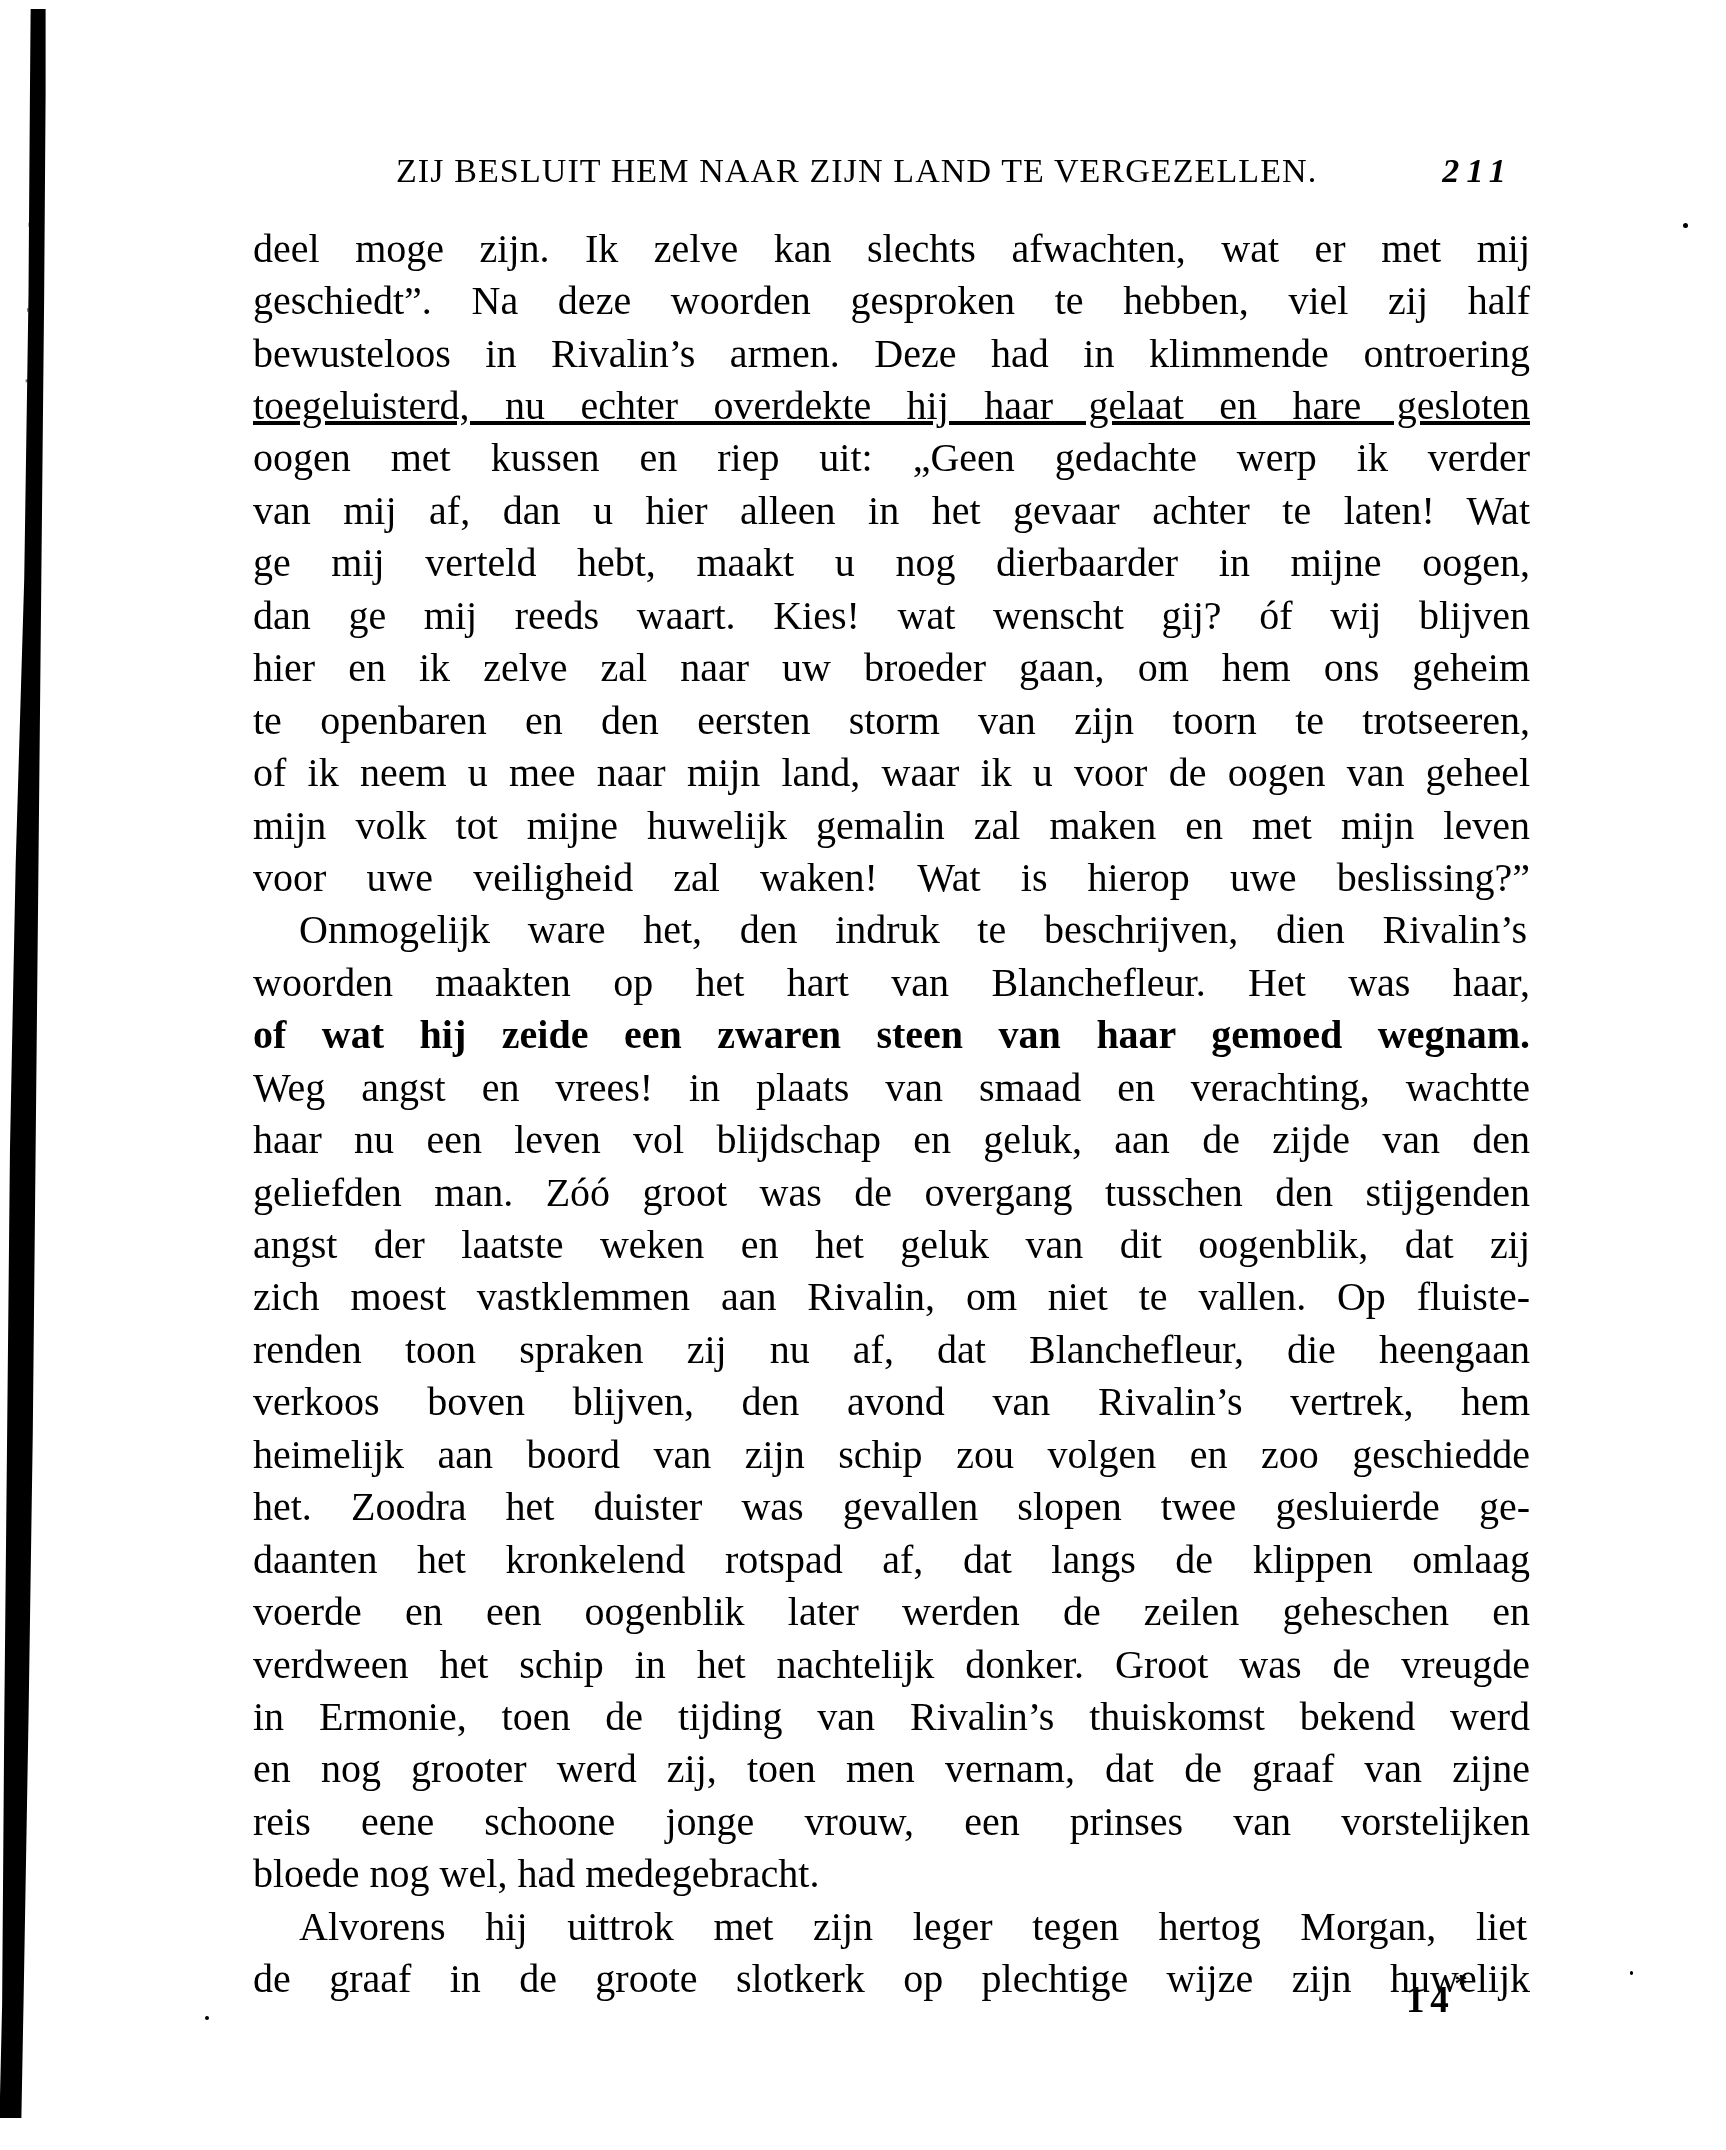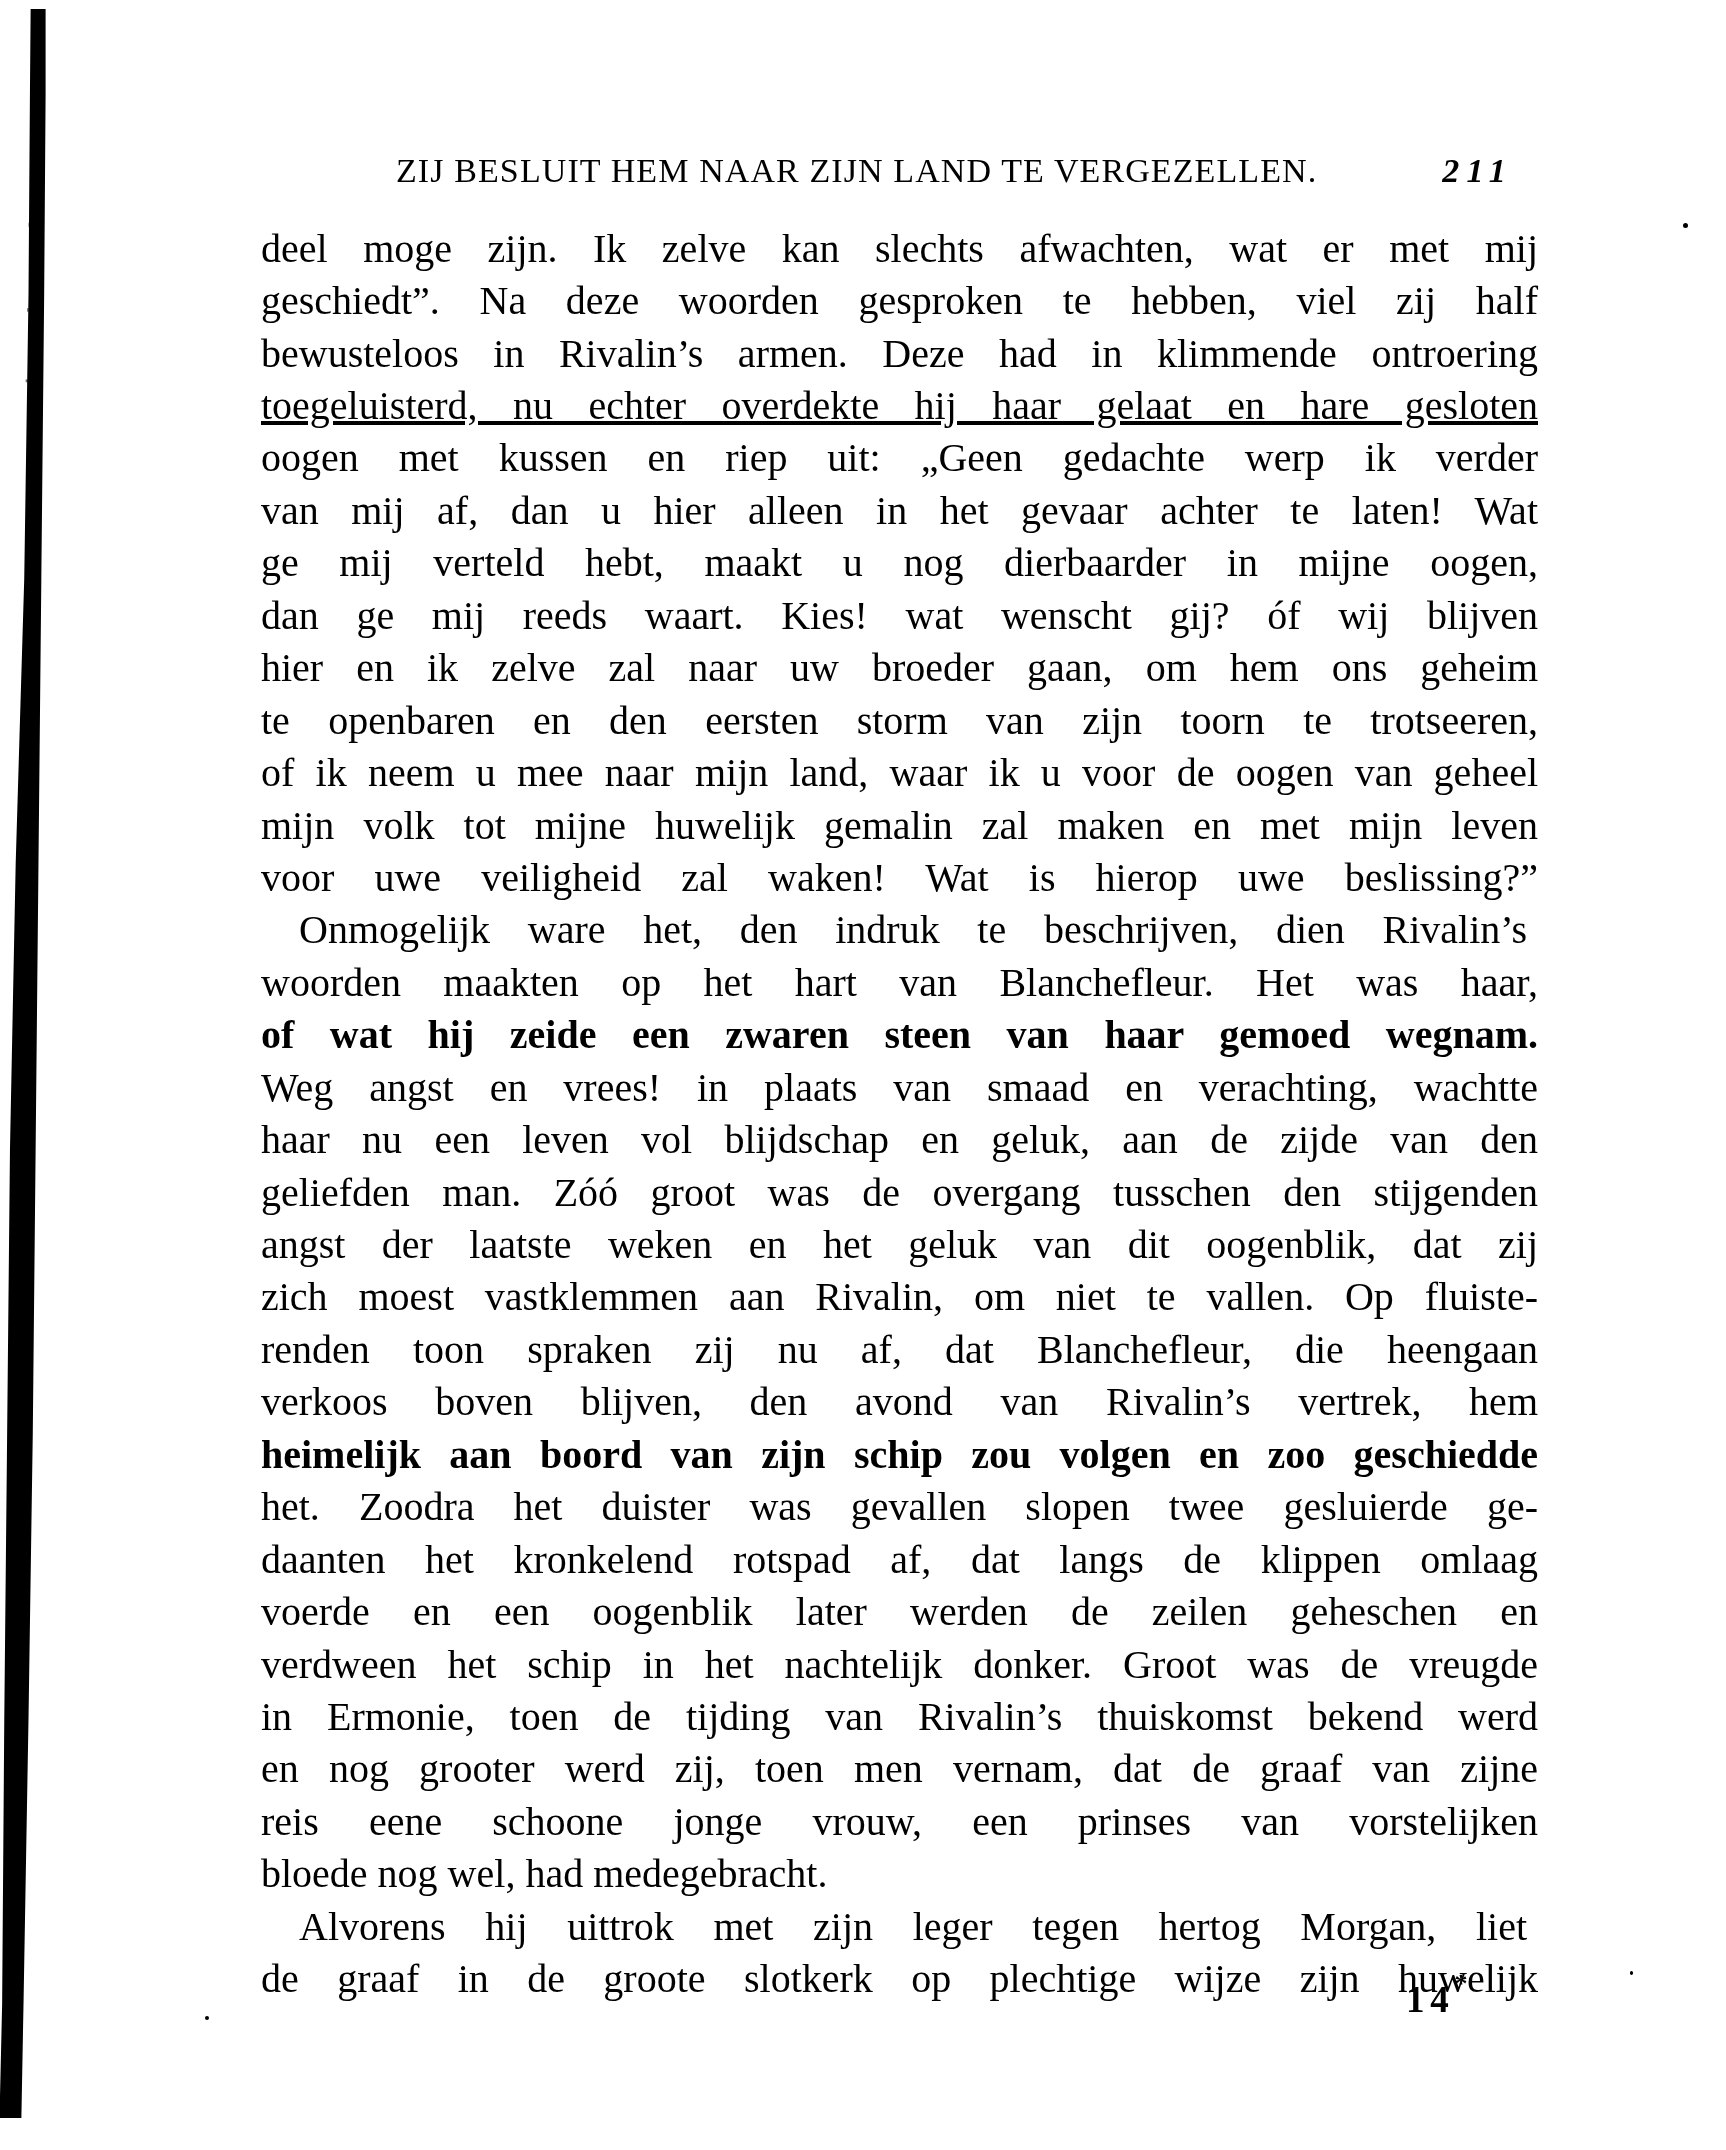--- a/index.html
+++ b/index.html
@@ -55,21 +55,21 @@
     font-style: italic;
   }
   .body-text {
     position: absolute;
     left: 249px;
     top: 0;
     width: 1277px;
   }
   .line {
     position: absolute;
-    left: 12px;
+    left: 4px;
     width: 1277px;
     height: 52px;
     font-size: 40px;
     line-height: 52px;
     text-align: justify;
     text-align-last: justify;
     white-space: nowrap;
   }
   .line.indent {
     left: 50px;
@@ -146,21 +146,21 @@
     <div class="line indent" style="top: 904px; word-spacing: 0px;">Onmogelijk ware het, den indruk te beschrijven, dien Rivalin’s</div>
     <div class="line" style="top: 957px; word-spacing: 0px;">woorden maakten op het hart van Blanchefleur. Het was haar,</div>
     <div class="line" style="top: 1009px; word-spacing: 0px; font-weight: bold;">of wat hij zeide een zwaren steen van haar gemoed wegnam.</div>
     <div class="line" style="top: 1062px; word-spacing: 0px;">Weg angst en vrees! in plaats van smaad en verachting, wachtte</div>
     <div class="line" style="top: 1114px; word-spacing: 0px;">haar nu een leven vol blijdschap en geluk, aan de zijde van den</div>
     <div class="line" style="top: 1167px; word-spacing: 0px;">geliefden man. Zóó groot was de overgang tusschen den stijgenden</div>
     <div class="line" style="top: 1219px; word-spacing: 0px;">angst der laatste weken en het geluk van dit oogenblik, dat zij</div>
     <div class="line" style="top: 1271px; word-spacing: 0px;">zich moest vastklemmen aan Rivalin, om niet te vallen. Op fluiste-</div>
     <div class="line" style="top: 1324px; word-spacing: 0px;">renden toon spraken zij nu af, dat Blanchefleur, die heengaan</div>
     <div class="line" style="top: 1376px; word-spacing: 0px;">verkoos boven blijven, den avond van Rivalin’s vertrek, hem</div>
-    <div class="line" style="top: 1429px; word-spacing: 0px; font-weight: bold;">heimelijk aan boord van zijn schip zou volgen en zoo geschiedde</div>
+    <div class="line" style="top: 1429px; word-spacing: 0px;">heimelijk aan boord van zijn schip zou volgen en zoo geschiedde</div>
     <div class="line" style="top: 1481px; word-spacing: 0px;">het. Zoodra het duister was gevallen slopen twee gesluierde ge-</div>
     <div class="line" style="top: 1534px; word-spacing: 0px;">daanten het kronkelend rotspad af, dat langs de klippen omlaag</div>
     <div class="line" style="top: 1586px; word-spacing: 0px;">voerde en een oogenblik later werden de zeilen geheschen en</div>
     <div class="line" style="top: 1639px; word-spacing: 0px;">verdween het schip in het nachtelijk donker. Groot was de vreugde</div>
     <div class="line" style="top: 1691px; word-spacing: 0px;">in Ermonie, toen de tijding van Rivalin’s thuiskomst bekend werd</div>
     <div class="line" style="top: 1743px; word-spacing: 0px;">en nog grooter werd zij, toen men vernam, dat de graaf van zijne</div>
     <div class="line" style="top: 1796px; word-spacing: 0px;">reis eene schoone jonge vrouw, een prinses van vorstelijken</div>
     <div class="line last" style="top:1848px">bloede nog wel, had medegebracht.</div>
 
     <div class="line indent" style="top: 1901px; word-spacing: 0px;">Alvorens hij uittrok met zijn leger tegen hertog Morgan, liet</div>

